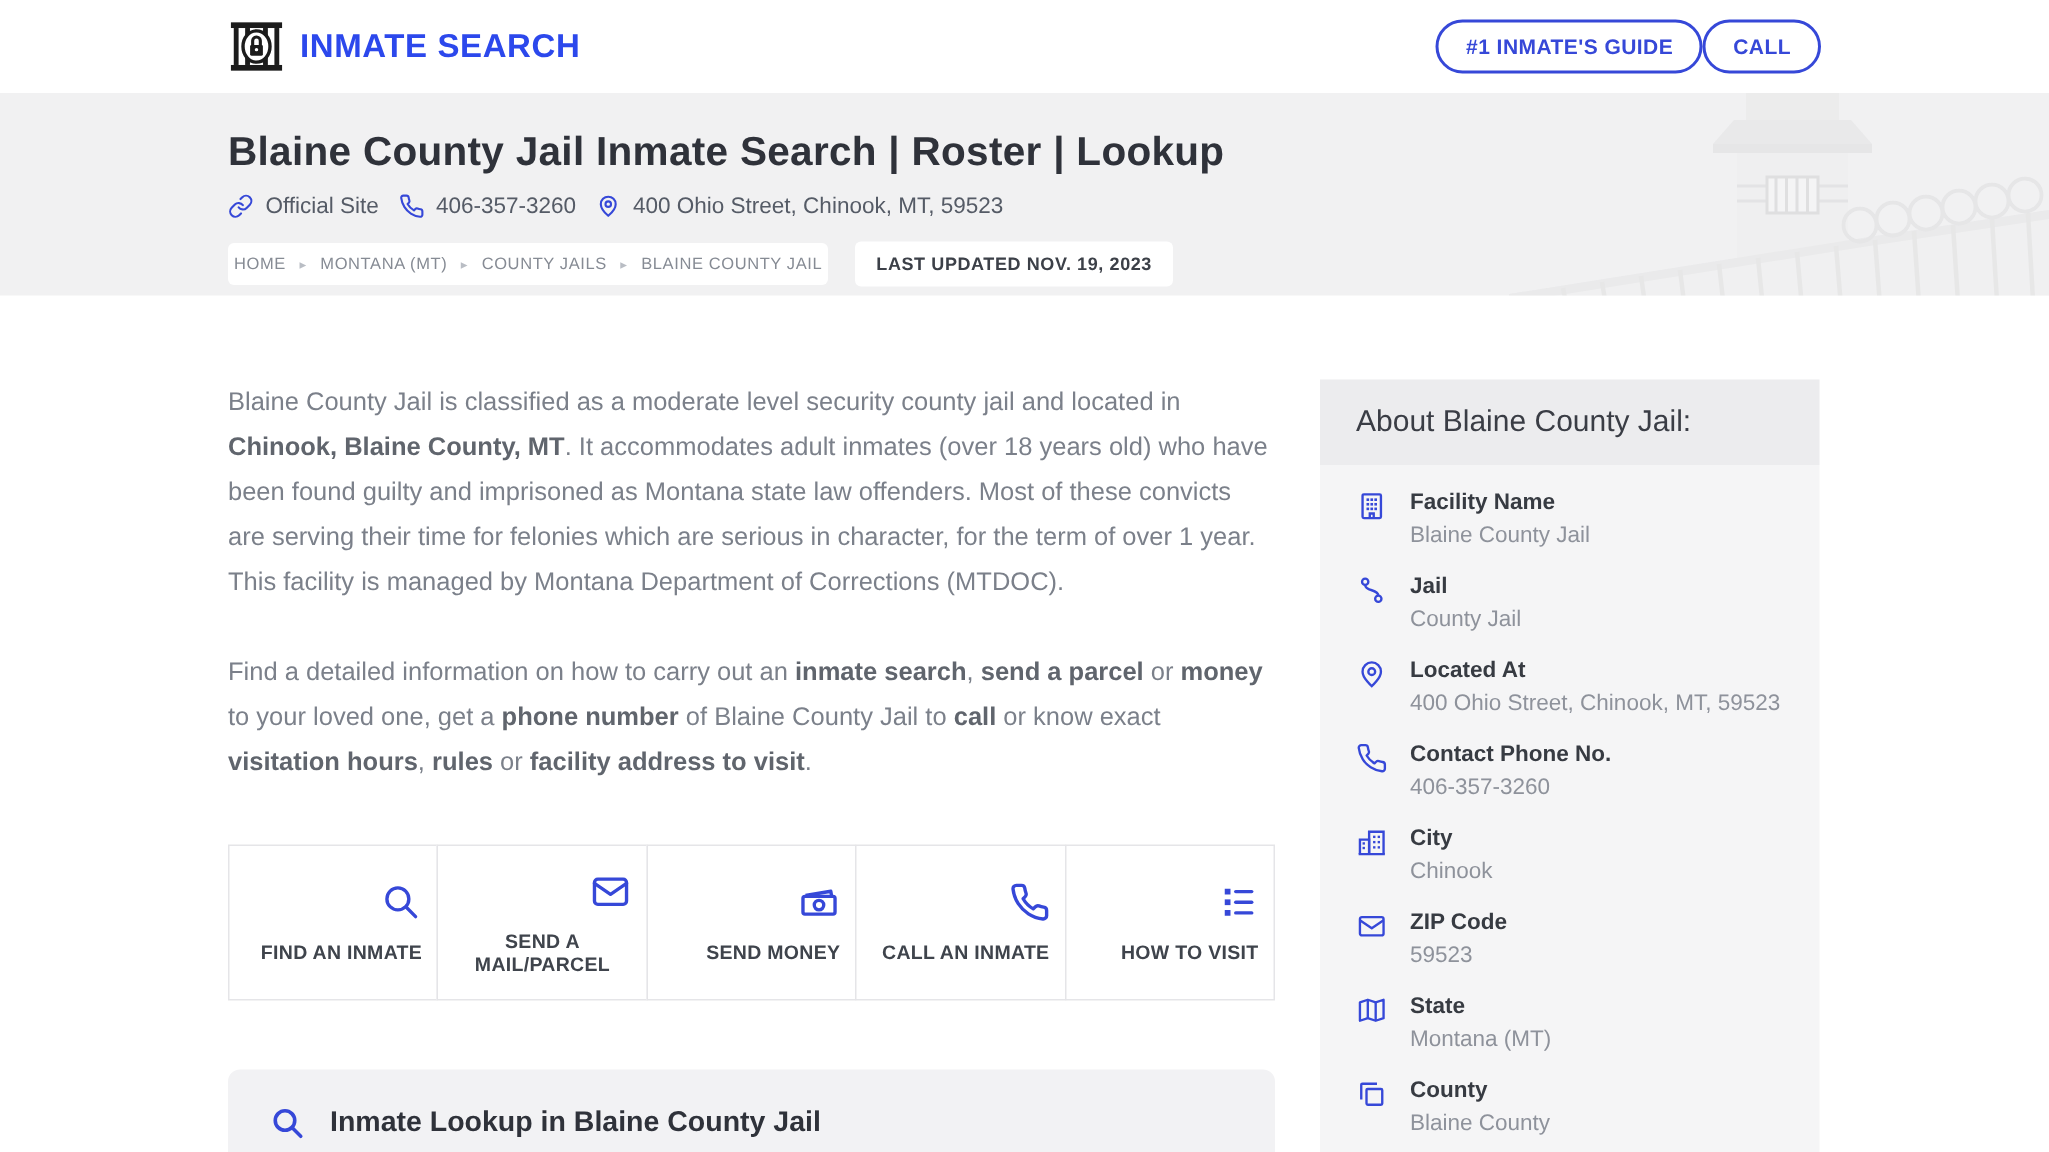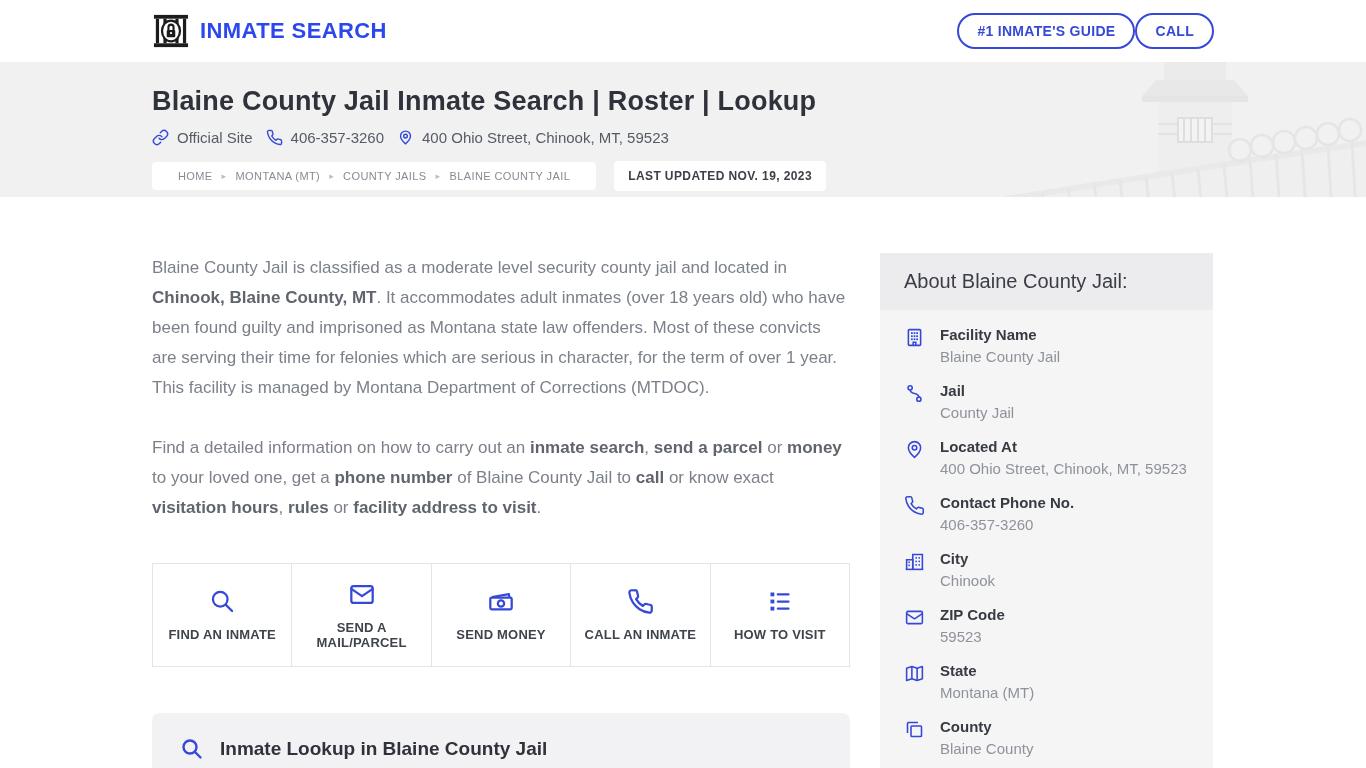--- a/index.html
+++ b/index.html
@@ -19,38 +19,38 @@
     letter-spacing:.3px; cursor:pointer; white-space:nowrap; }
   
   .hero{ position:relative; height:135px; background:#f1f1f2; overflow:hidden; }
   .hero-art{ position:absolute; right:0; top:0; height:150px; pointer-events:none; }
   .hero-inner{ position:relative; padding:24px 152px 0; }
   .hero-title{ font-size:27px; font-weight:bold; color:var(--title); letter-spacing:.2px; }
   .hero-meta{ display:flex; align-items:center; gap:13px; margin-top:12px; }
   .meta-item{ display:flex; align-items:center; gap:8px; font-size:15px; color:#555b66; }
   .meta-item.linky{ cursor:pointer; }
   .crumb-row{ display:flex; align-items:center; gap:18px; margin-top:15px; }
-  .crumbs{ background:#fff; border-radius:4px; padding:8px 26px; display:flex;
+  .crumbs{ background:#fff; border-radius:4px; padding:8px 4px; display:flex;
     align-items:center; gap:9px; font-size:11px; letter-spacing:.4px; color:#868b94; }
   .crumb{ cursor:pointer; }
   .crumb-sep{ color:#b9bdc4; font-size:9px; }
   .updated{ background:#fff; border-radius:4px; padding:8px 14px; font-size:12px;
     font-weight:bold; letter-spacing:.4px; color:#3c4048; }
   
   .content{ display:flex; gap:30px; padding:56px 152px 0; align-items:flex-start; }
   .main-col{ width:698px; }
   .side-col{ width:333px; }
   
   .para{ font-size:17px; line-height:30px; color:var(--body); }
   .para b{ color:#60656d; }
   .para + .para{ margin-top:30px; }
   
   .actions{ display:flex; margin-top:40px; }
   .action-card{ flex:1; border:1px solid #e5e5e8; background:#fff; height:104px;
-    display:flex; flex-direction:column; align-items:center; justify-content:center;
+    display:flex; flex-direction:column; align-items:flex-end; justify-content:center;
     gap:12px; cursor:pointer; text-align:center; padding:0 10px; }
   .action-card + .action-card{ margin-left:-1px; }
   .action-label{ font-size:13px; font-weight:600; color:#3f444c; letter-spacing:.2px; }
   
   .lookup{ margin-top:46px; background:#f2f2f4; border-radius:8px;
     padding:24px 28px 40px; display:flex; align-items:center; gap:16px; }
   .lookup-title{ font-size:19px; font-weight:bold; color:var(--title); }
   
   .about-head{ background:#ececee; padding:17px 24px; }
   .about-title{ font-size:20px; color:#3a3d45; }

